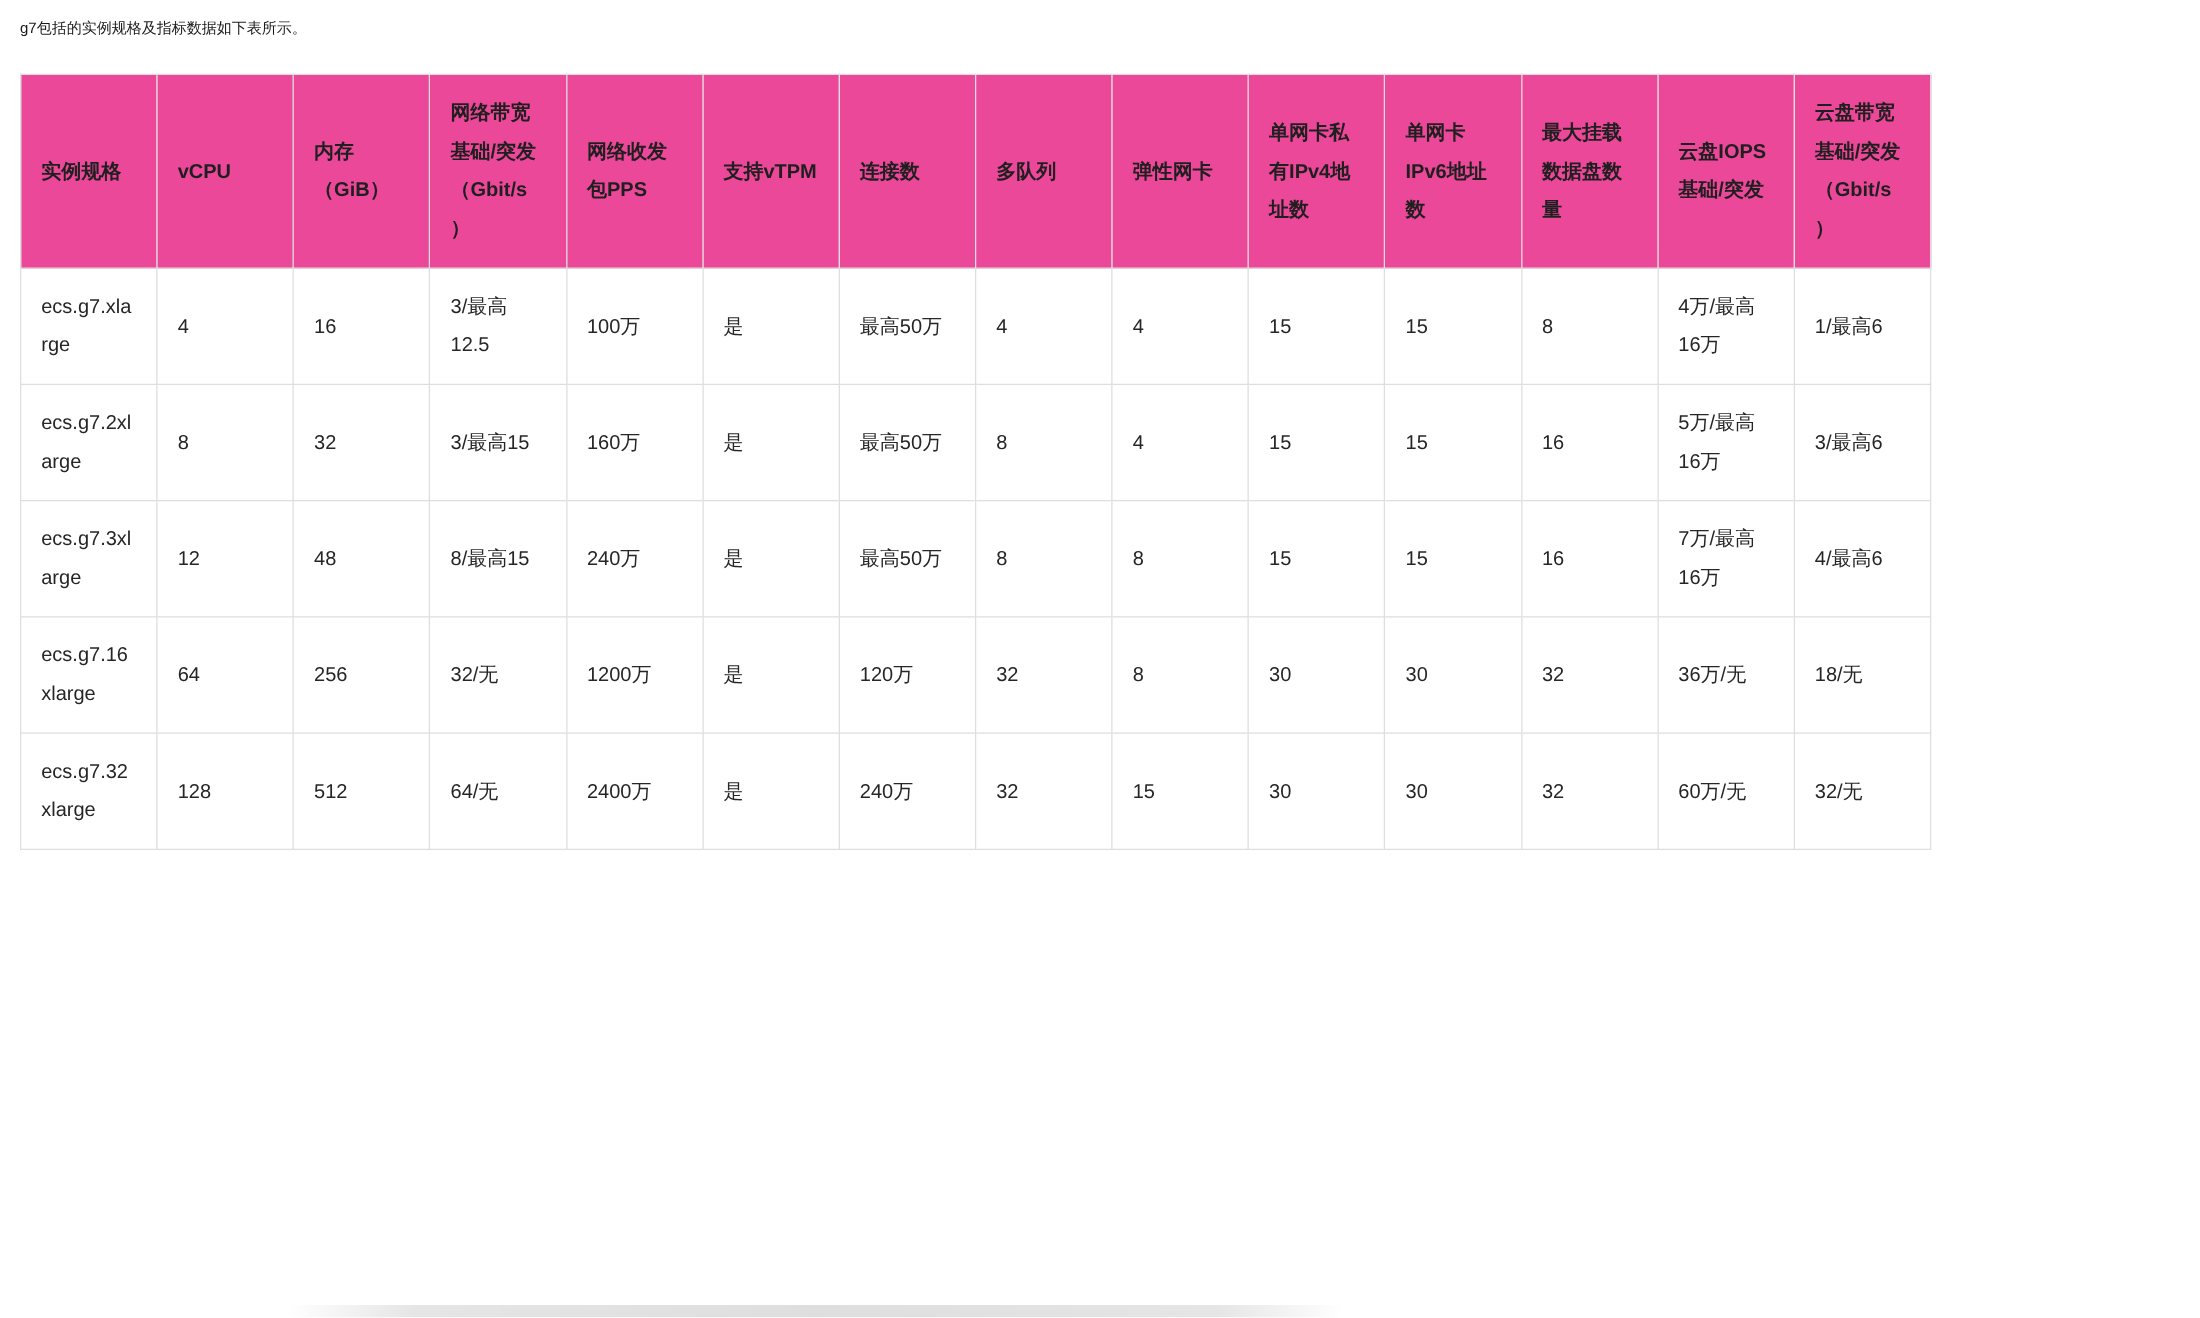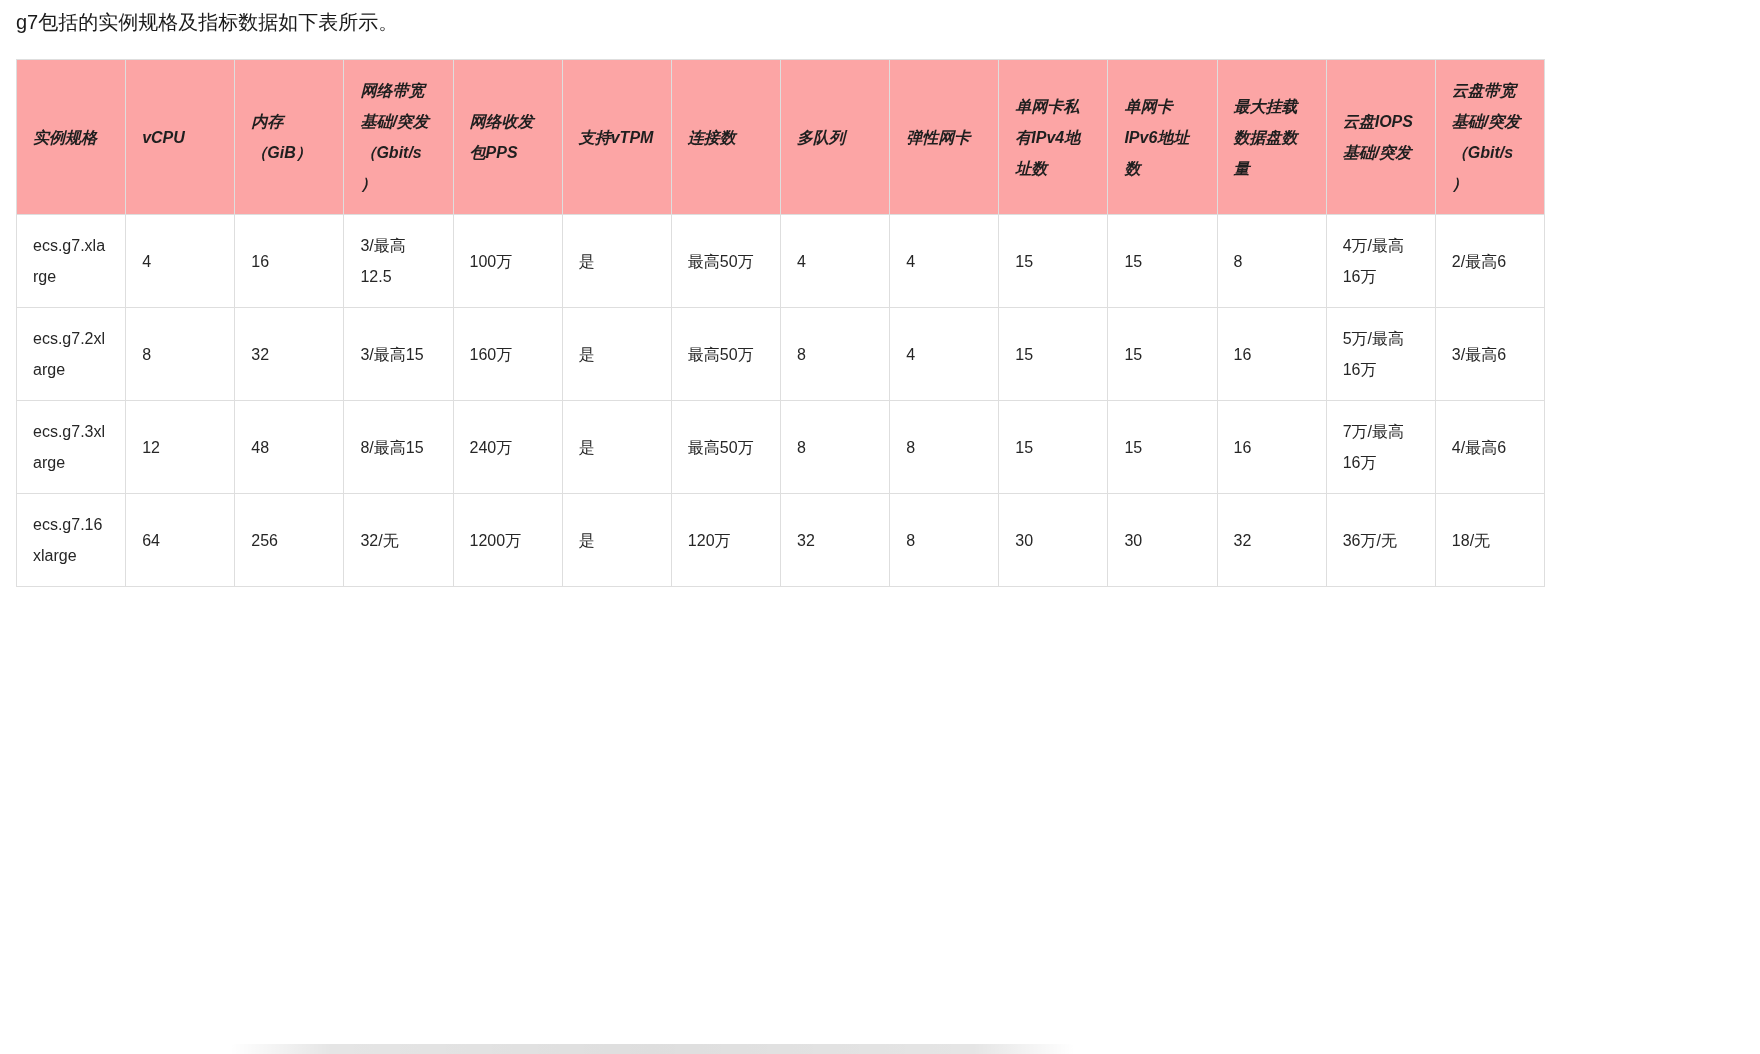--- a/index.html
+++ b/index.html
@@ -7,21 +7,21 @@
     margin: 0; padding: 0;
     width: 1760px; height: 1054px;
     background: #ffffff;
     font-family: "Liberation Sans", "DejaVu Sans", sans-serif;
     color: #262626;
     overflow: hidden;
     position: relative;
   }
   .intro {
     margin: 10px 0 0 16px;
-    font-size: 20px;
+    font-size: 12px;
     line-height: 24px;
     color: #1a1a1a;
   }
   .table-wrap {
     margin: 25px 0 0 16px;
     width: 1529px;
   }
   table.spec-table {
     border-collapse: collapse;
     table-layout: fixed;
@@ -31,24 +31,23 @@
     border: 1px solid #dedede;
     padding: 15px 16px;
     font-size: 16px;
     line-height: 31px;
     vertical-align: middle;
     text-align: left;
     overflow-wrap: break-word;
     word-break: normal;
   }
   .spec-table th {
-    background: #fca5a5;
+    background: #ec4899;
     font-weight: 700;
     color: #1f1f1f;
-    font-style: italic;
   }
   .spec-table td {
     background: #ffffff;
     font-weight: 400;
     color: #262626;
   }
   .h-scrollbar {
     position: absolute;
     bottom: 0;
     left: 230px;
@@ -96,21 +95,21 @@
           <td>3/最高12.5</td>
           <td>100万</td>
           <td>是</td>
           <td>最高50万</td>
           <td>4</td>
           <td>4</td>
           <td>15</td>
           <td>15</td>
           <td>8</td>
           <td>4万/最高16万</td>
-          <td>2/最高6</td>
+          <td>1/最高6</td>
         </tr>
         <tr>
           <td>ecs.g7.2xlarge</td>
           <td>8</td>
           <td>32</td>
           <td>3/最高15</td>
           <td>160万</td>
           <td>是</td>
           <td>最高50万</td>
           <td>8</td>
@@ -146,17 +145,33 @@
           <td>是</td>
           <td>120万</td>
           <td>32</td>
           <td>8</td>
           <td>30</td>
           <td>30</td>
           <td>32</td>
           <td>36万/无</td>
           <td>18/无</td>
         </tr>
+        <tr>
+          <td>ecs.g7.32xlarge</td>
+          <td>128</td>
+          <td>512</td>
+          <td>64/无</td>
+          <td>2400万</td>
+          <td>是</td>
+          <td>240万</td>
+          <td>32</td>
+          <td>15</td>
+          <td>30</td>
+          <td>30</td>
+          <td>32</td>
+          <td>60万/无</td>
+          <td>32/无</td>
+        </tr>
       </tbody>
   </table>
 </div>
 
 <div class="h-scrollbar"></div>
 
 </body></html>

